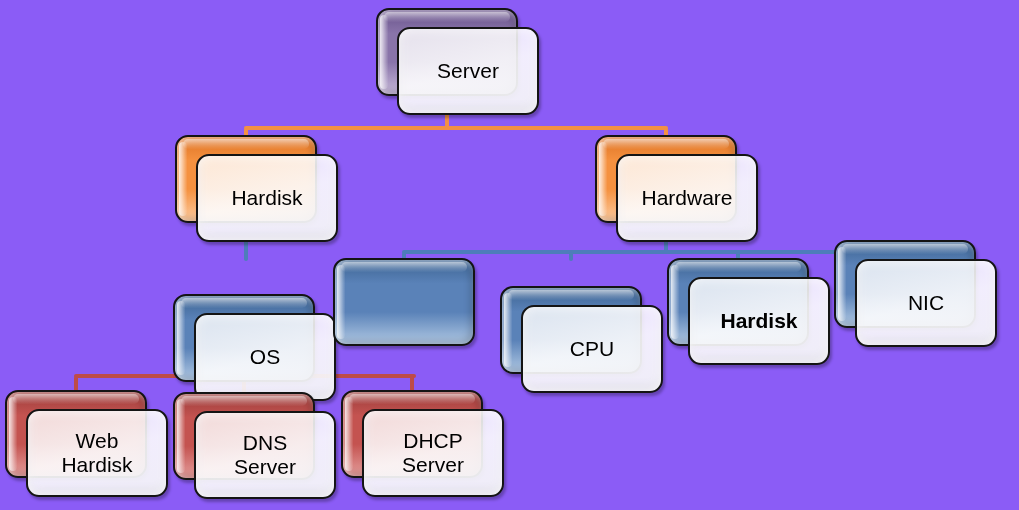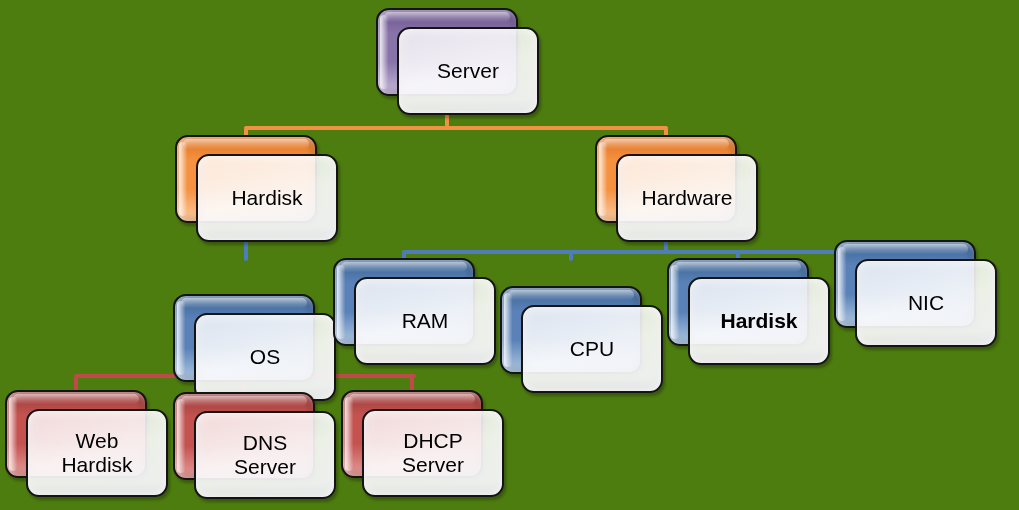--- a/index.html
+++ b/index.html
@@ -2,21 +2,21 @@
 <html style="--purple: #8974A9; --purple_light: #C6B8D8; --purple_dark: #69538B; --orange: #F5913F; --orange_light: #FCCA9E; --orange_dark: #DE7426; --blue: #5A82B8; --blue_light: #B0C8E3; --blue_dark: #3D6493; --red: #C45350; --red_light: #E49D9B; --red_dark: #9C3D3B; --line_orange: #F29044; --line_blue: #4E7DBA; --line_red: #BE4B48; --node_border: #141414; --text: #000000; --background: #FFFFFF;"><head>
 <meta charset="utf-8">
 <style>
   html, body { margin: 0; padding: 0; background: #ffffff; }
   * { box-sizing: border-box; }
 
   .canvas {
     position: relative;
     width: 1019px;
     height: 510px;
-    background: #4d7c0f;
+    background: #8b5cf6;
     overflow: hidden;
     font-family: "Liberation Sans", "DejaVu Sans", sans-serif;
   }
 
   
   .edge {
     position: absolute;
     z-index: 1;
     border-radius: 2px;
   }
@@ -167,23 +167,20 @@
 
   <div class="node c-blue" id="node-os">
     <div class="back"></div>
     <div class="front">
       <span class="label">OS</span>
     </div>
   </div>
 
   <div class="node c-blue" id="node-ram">
     <div class="back"></div>
-    <div class="front">
-      <span class="label">RAM</span>
-    </div>
   </div>
 
   <div class="node c-blue" id="node-cpu">
     <div class="back"></div>
     <div class="front">
       <span class="label">CPU</span>
     </div>
   </div>
 
   <div class="node c-blue" id="node-hardisk">

